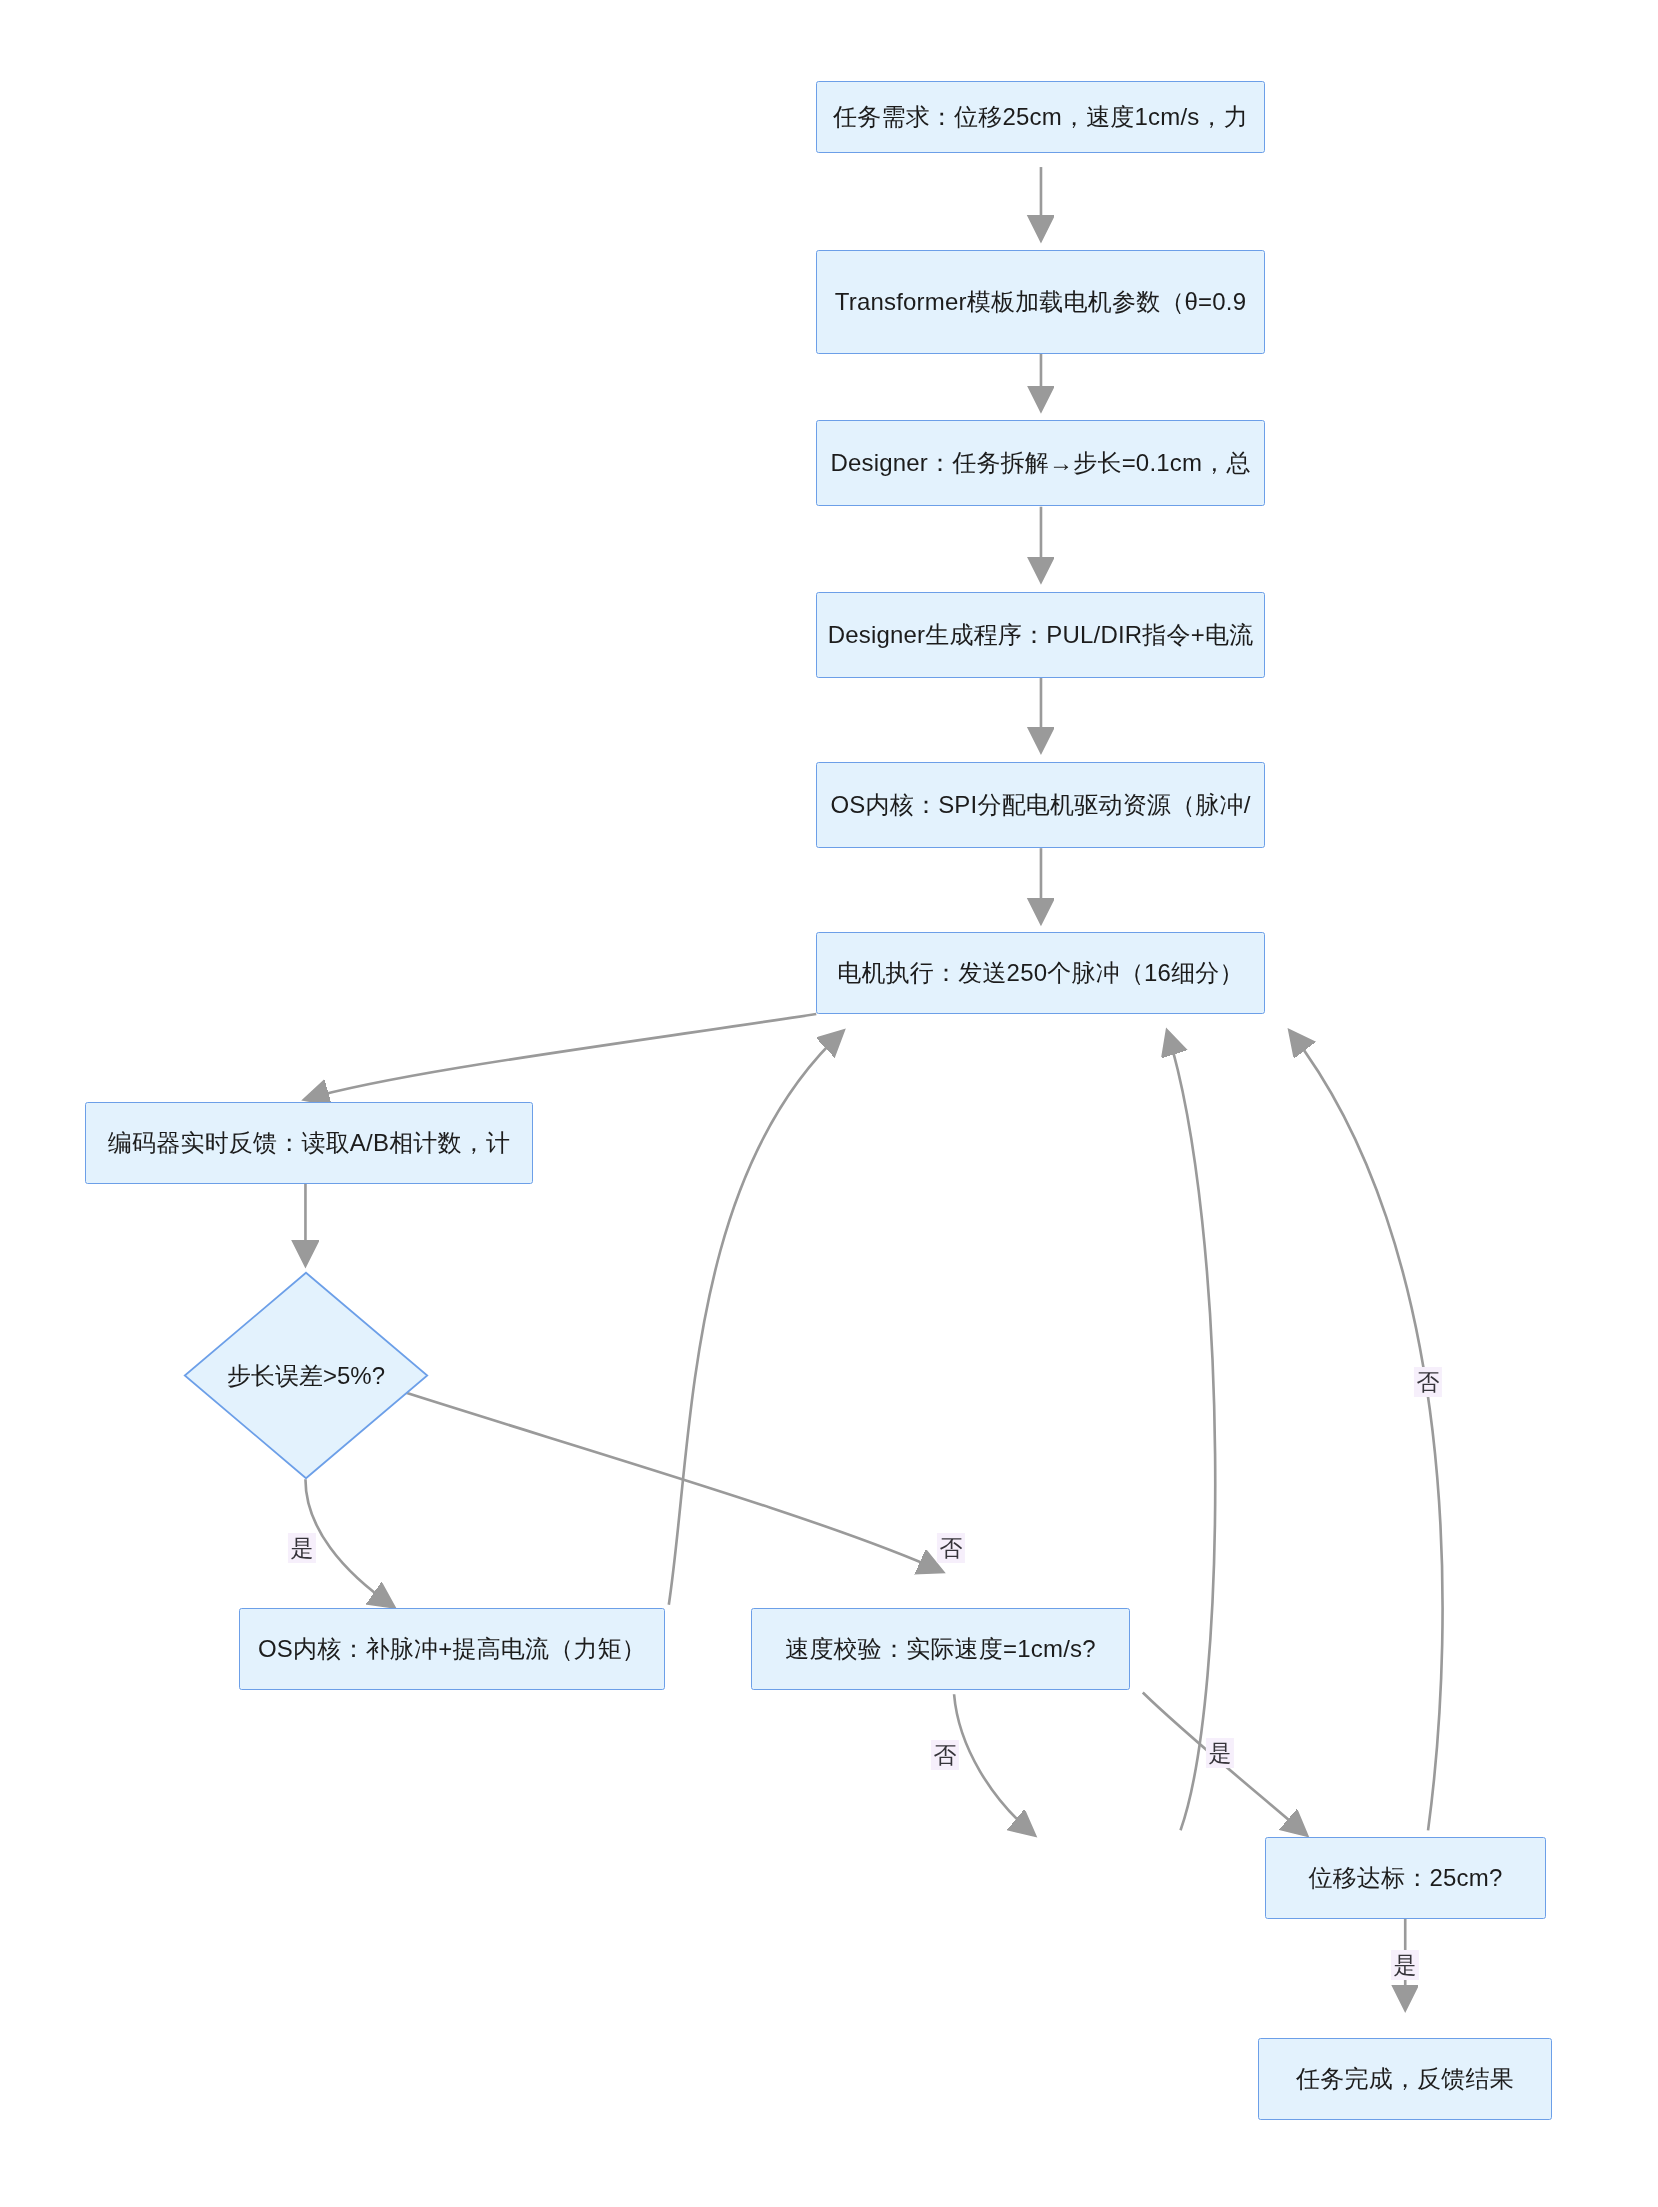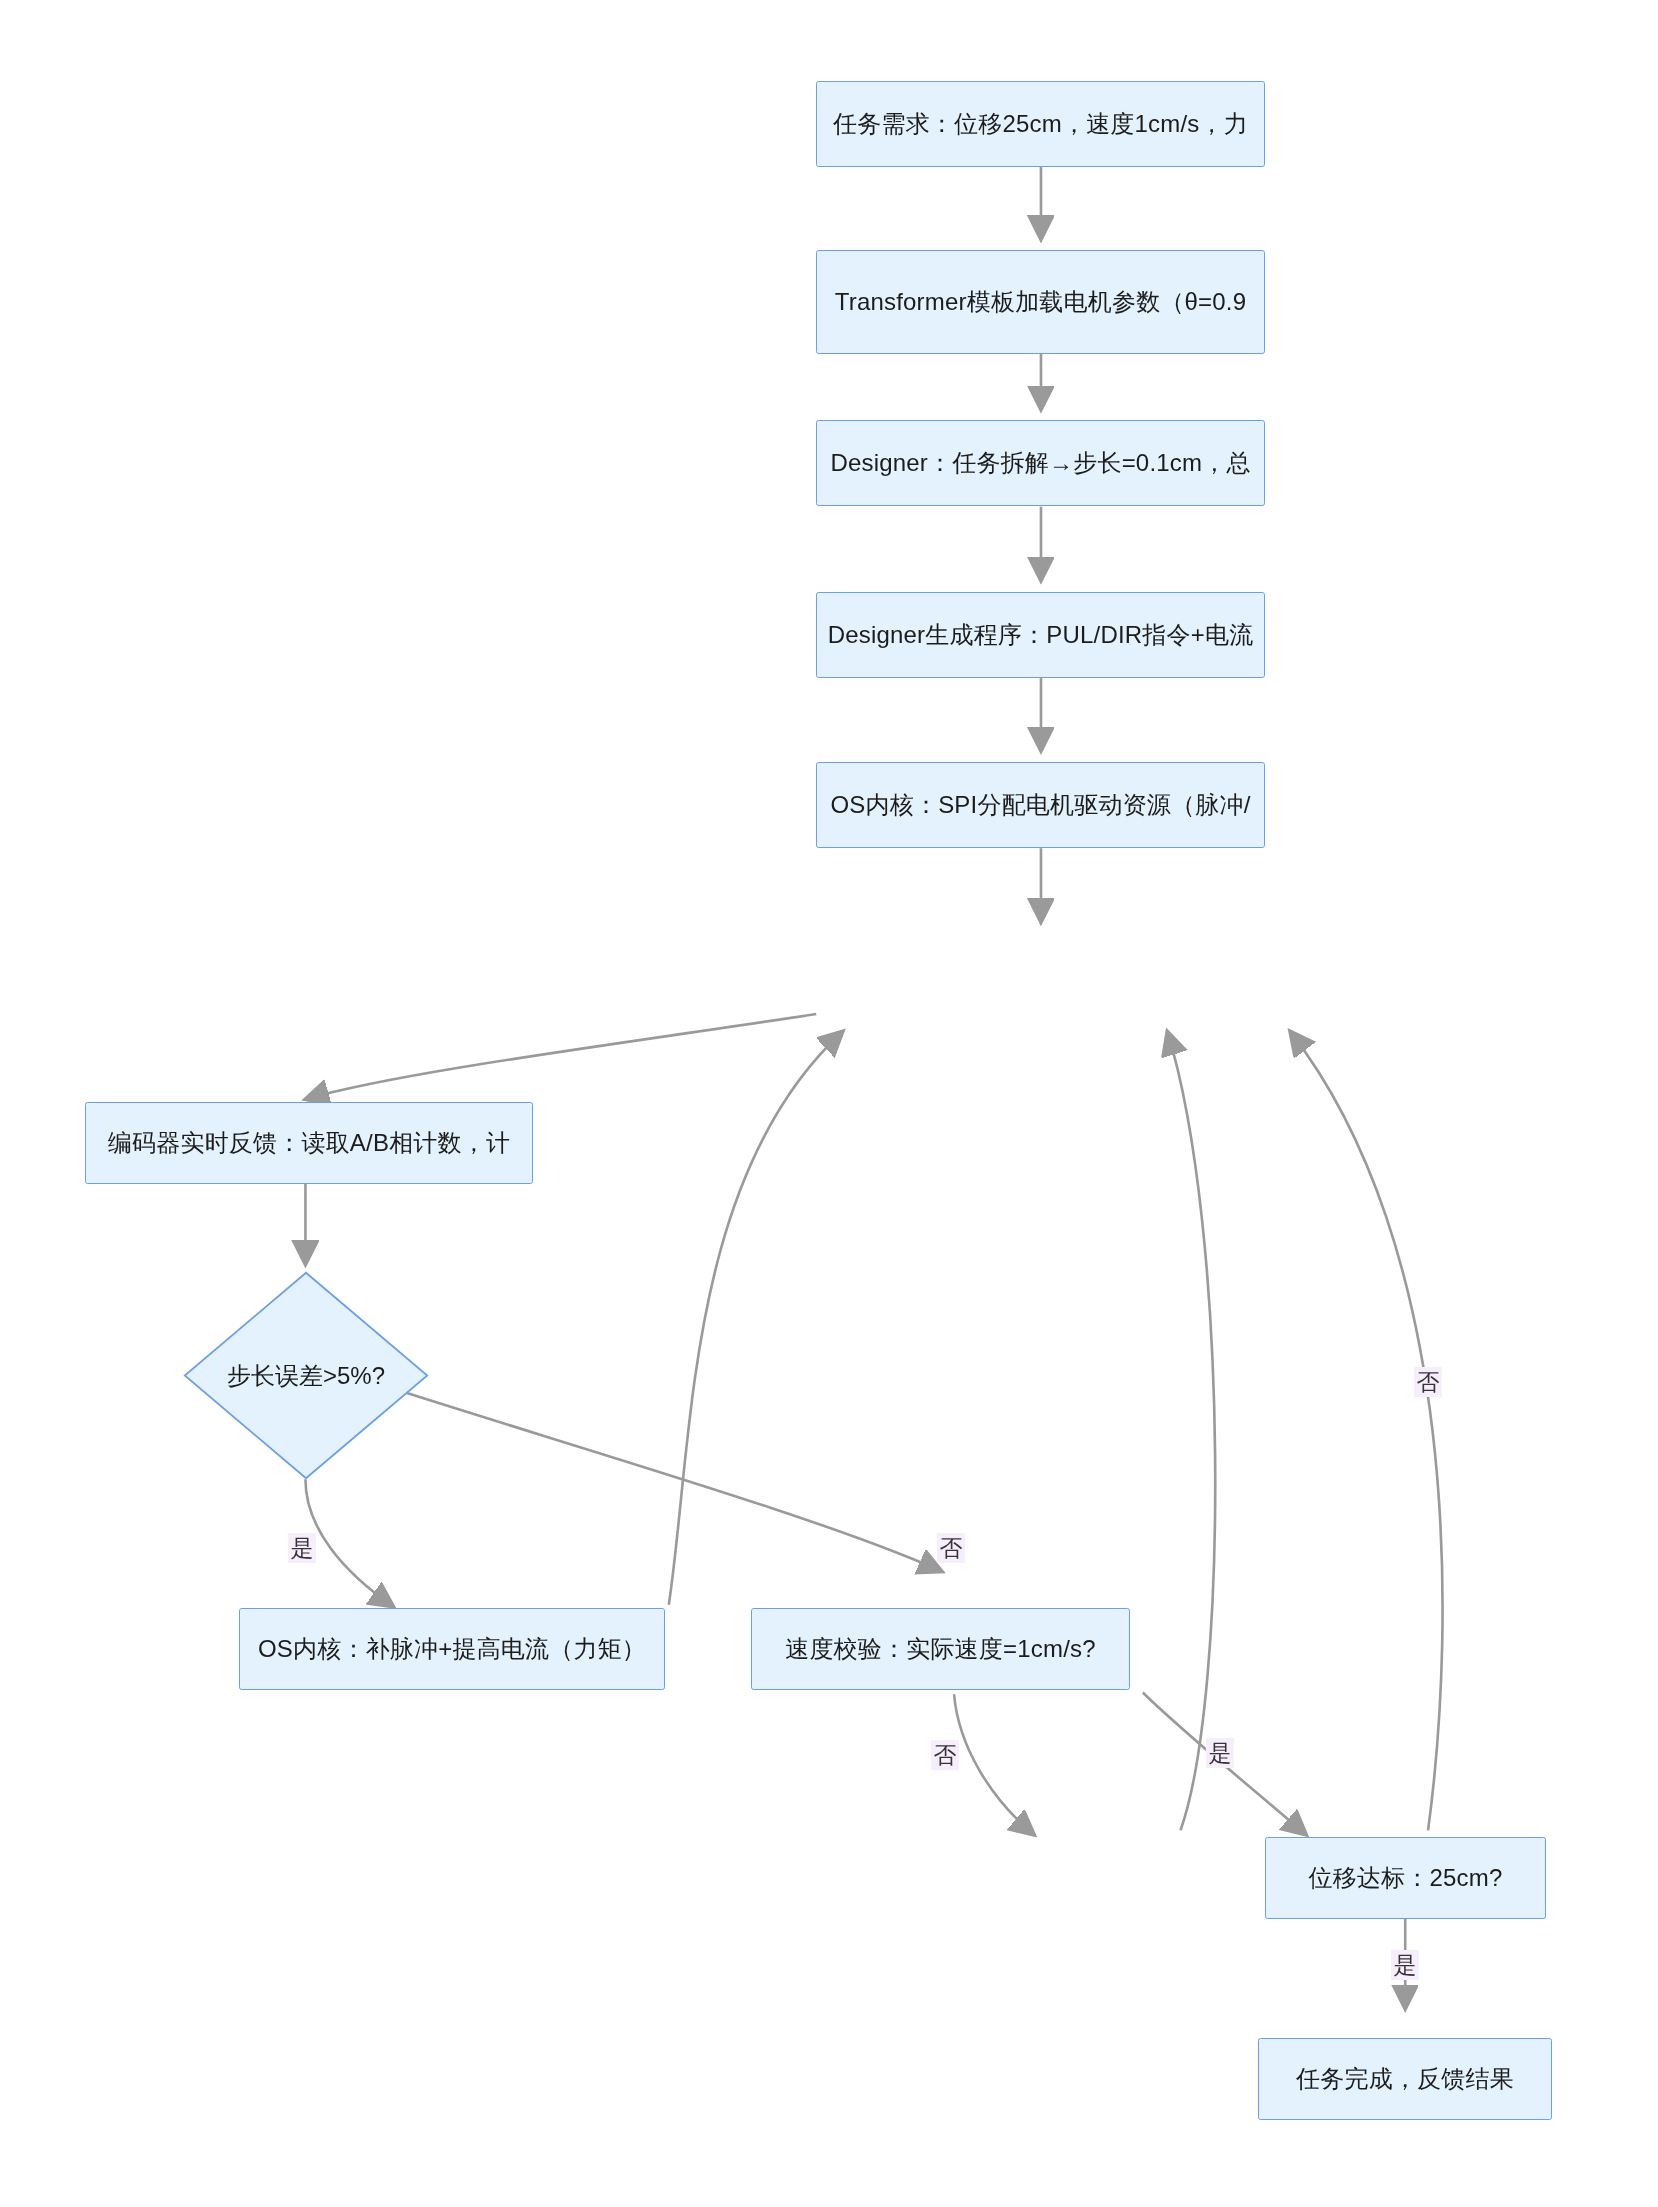--- a/index.html
+++ b/index.html
@@ -125,40 +125,43 @@
 
     <path class="edge-path" d="M1302,1928 C1350,1975 1430,2040 1488,2090" marker-end="url(#arrowhead)"></path>
 
     <path class="edge-path" d="M1345,2085 C1400,1930 1400,1400 1330,1175" marker-end="url(#arrowhead)"></path>
 
     <path class="edge-path" d="M1627,2085 C1660,1840 1660,1420 1470,1175" marker-end="url(#arrowhead)"></path>
 
     <path class="edge-path" d="M1601,2163 L1601,2288" marker-end="url(#arrowhead)"></path>
   </svg>
 
-  <div class="node" style="left:816px; top:81px; width:449px; height:86px;">
+  <div class="node" style="left:816px; top:81px; width:449px; height:72px;">
     <span class="node-label">任务需求：位移25cm，速度1cm/s，力</span>
   </div>
 
   <div class="node" style="left:816px; top:250px; width:449px; height:104px;">
     <span class="node-label">Transformer模板加载电机参数（θ=0.9</span>
   </div>
 
   <div class="node" style="left:816px; top:420px; width:449px; height:86px;">
     <span class="node-label">Designer：任务拆解→步长=0.1cm，总</span>
   </div>
 
   <div class="node" style="left:816px; top:592px; width:449px; height:86px;justify-content:center;">
     <span class="node-label">Designer生成程序：PUL/DIR指令+电流</span>
   </div>
 
   <div class="node" style="left:816px; top:762px; width:449px; height:86px;">
     <span class="node-label">OS内核：SPI分配电机驱动资源（脉冲/</span>
   </div>
 
+  <div class="node" style="left:816px; top:932px; width:449px; height:82px;">
+    <span class="node-label">电机执行：发送250个脉冲（16细分）</span>
+  </div>
 
   <div class="node" style="left:85px; top:1102px; width:448px; height:82px;">
     <span class="node-label">编码器实时反馈：读取A/B相计数，计</span>
   </div>
 
   <div class="node-diamond" style="left:183px; top:1271px; width:246px; height:209px;">
     <svg class="diamond-shape" viewBox="0 0 280 238" preserveAspectRatio="none">
       <polygon points="140,2 278,119 140,236 2,119"></polygon>
     </svg>
     <span class="node-label">步长误差&gt;5%?</span>

